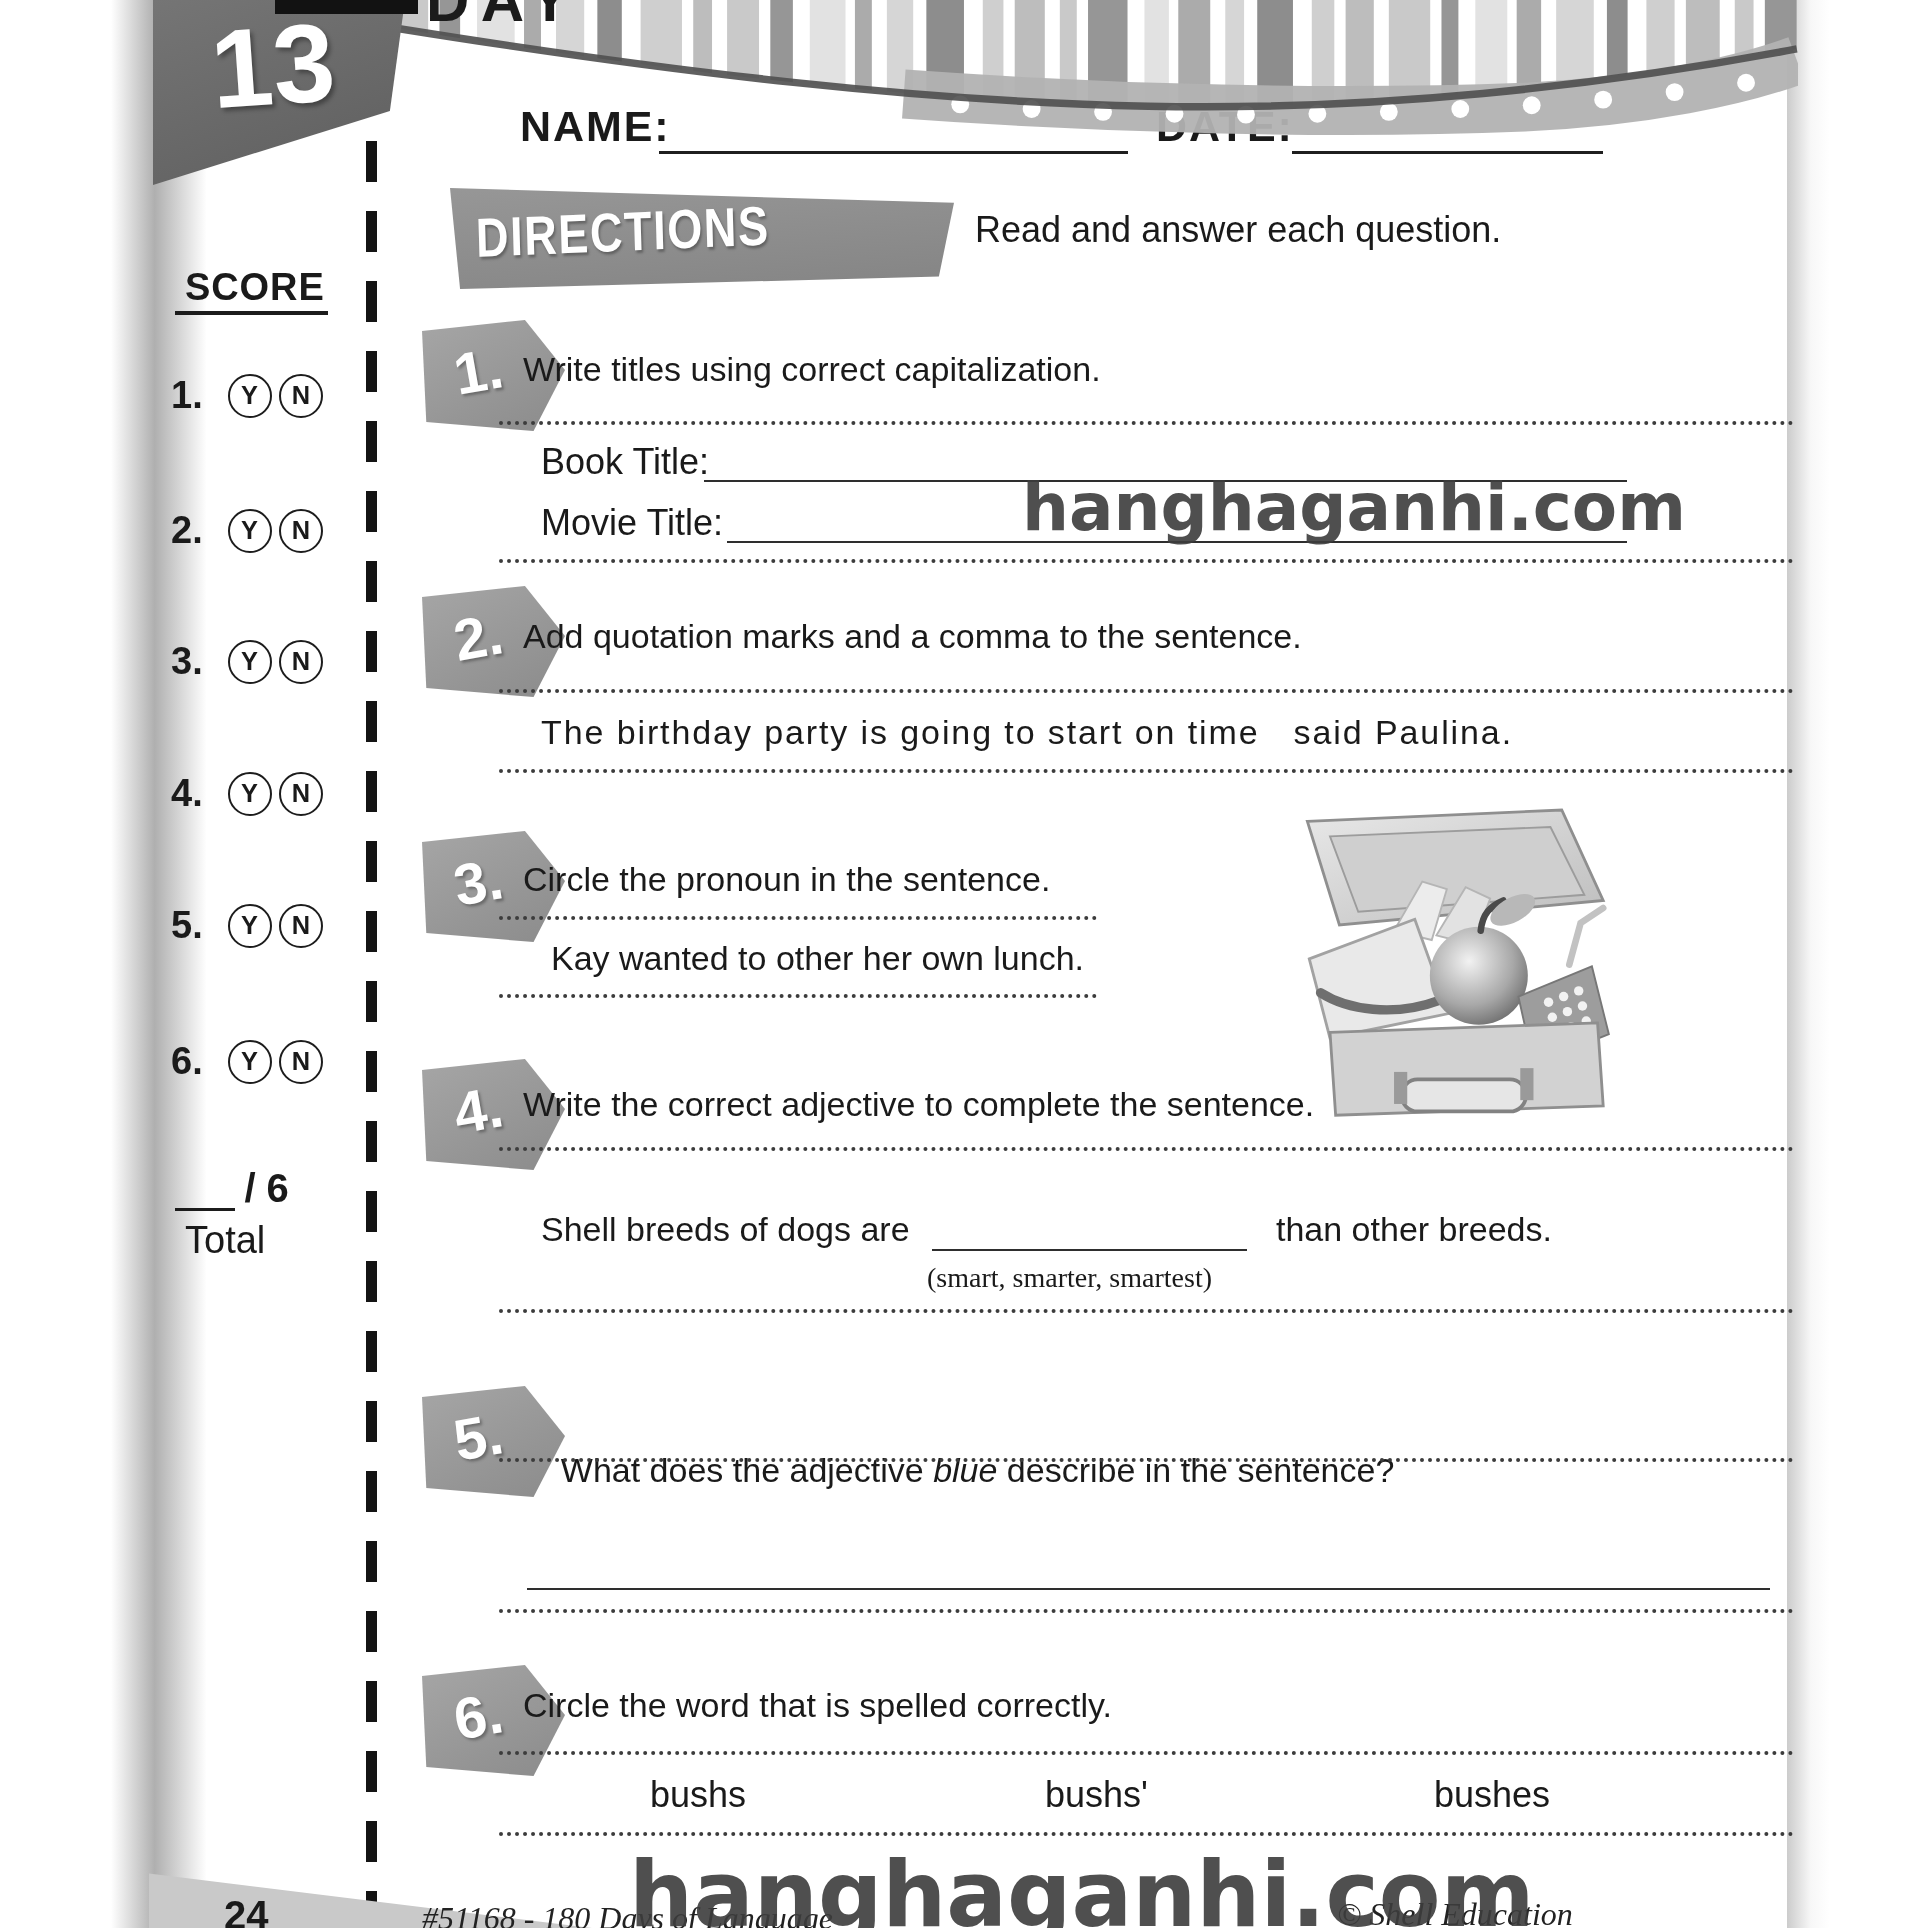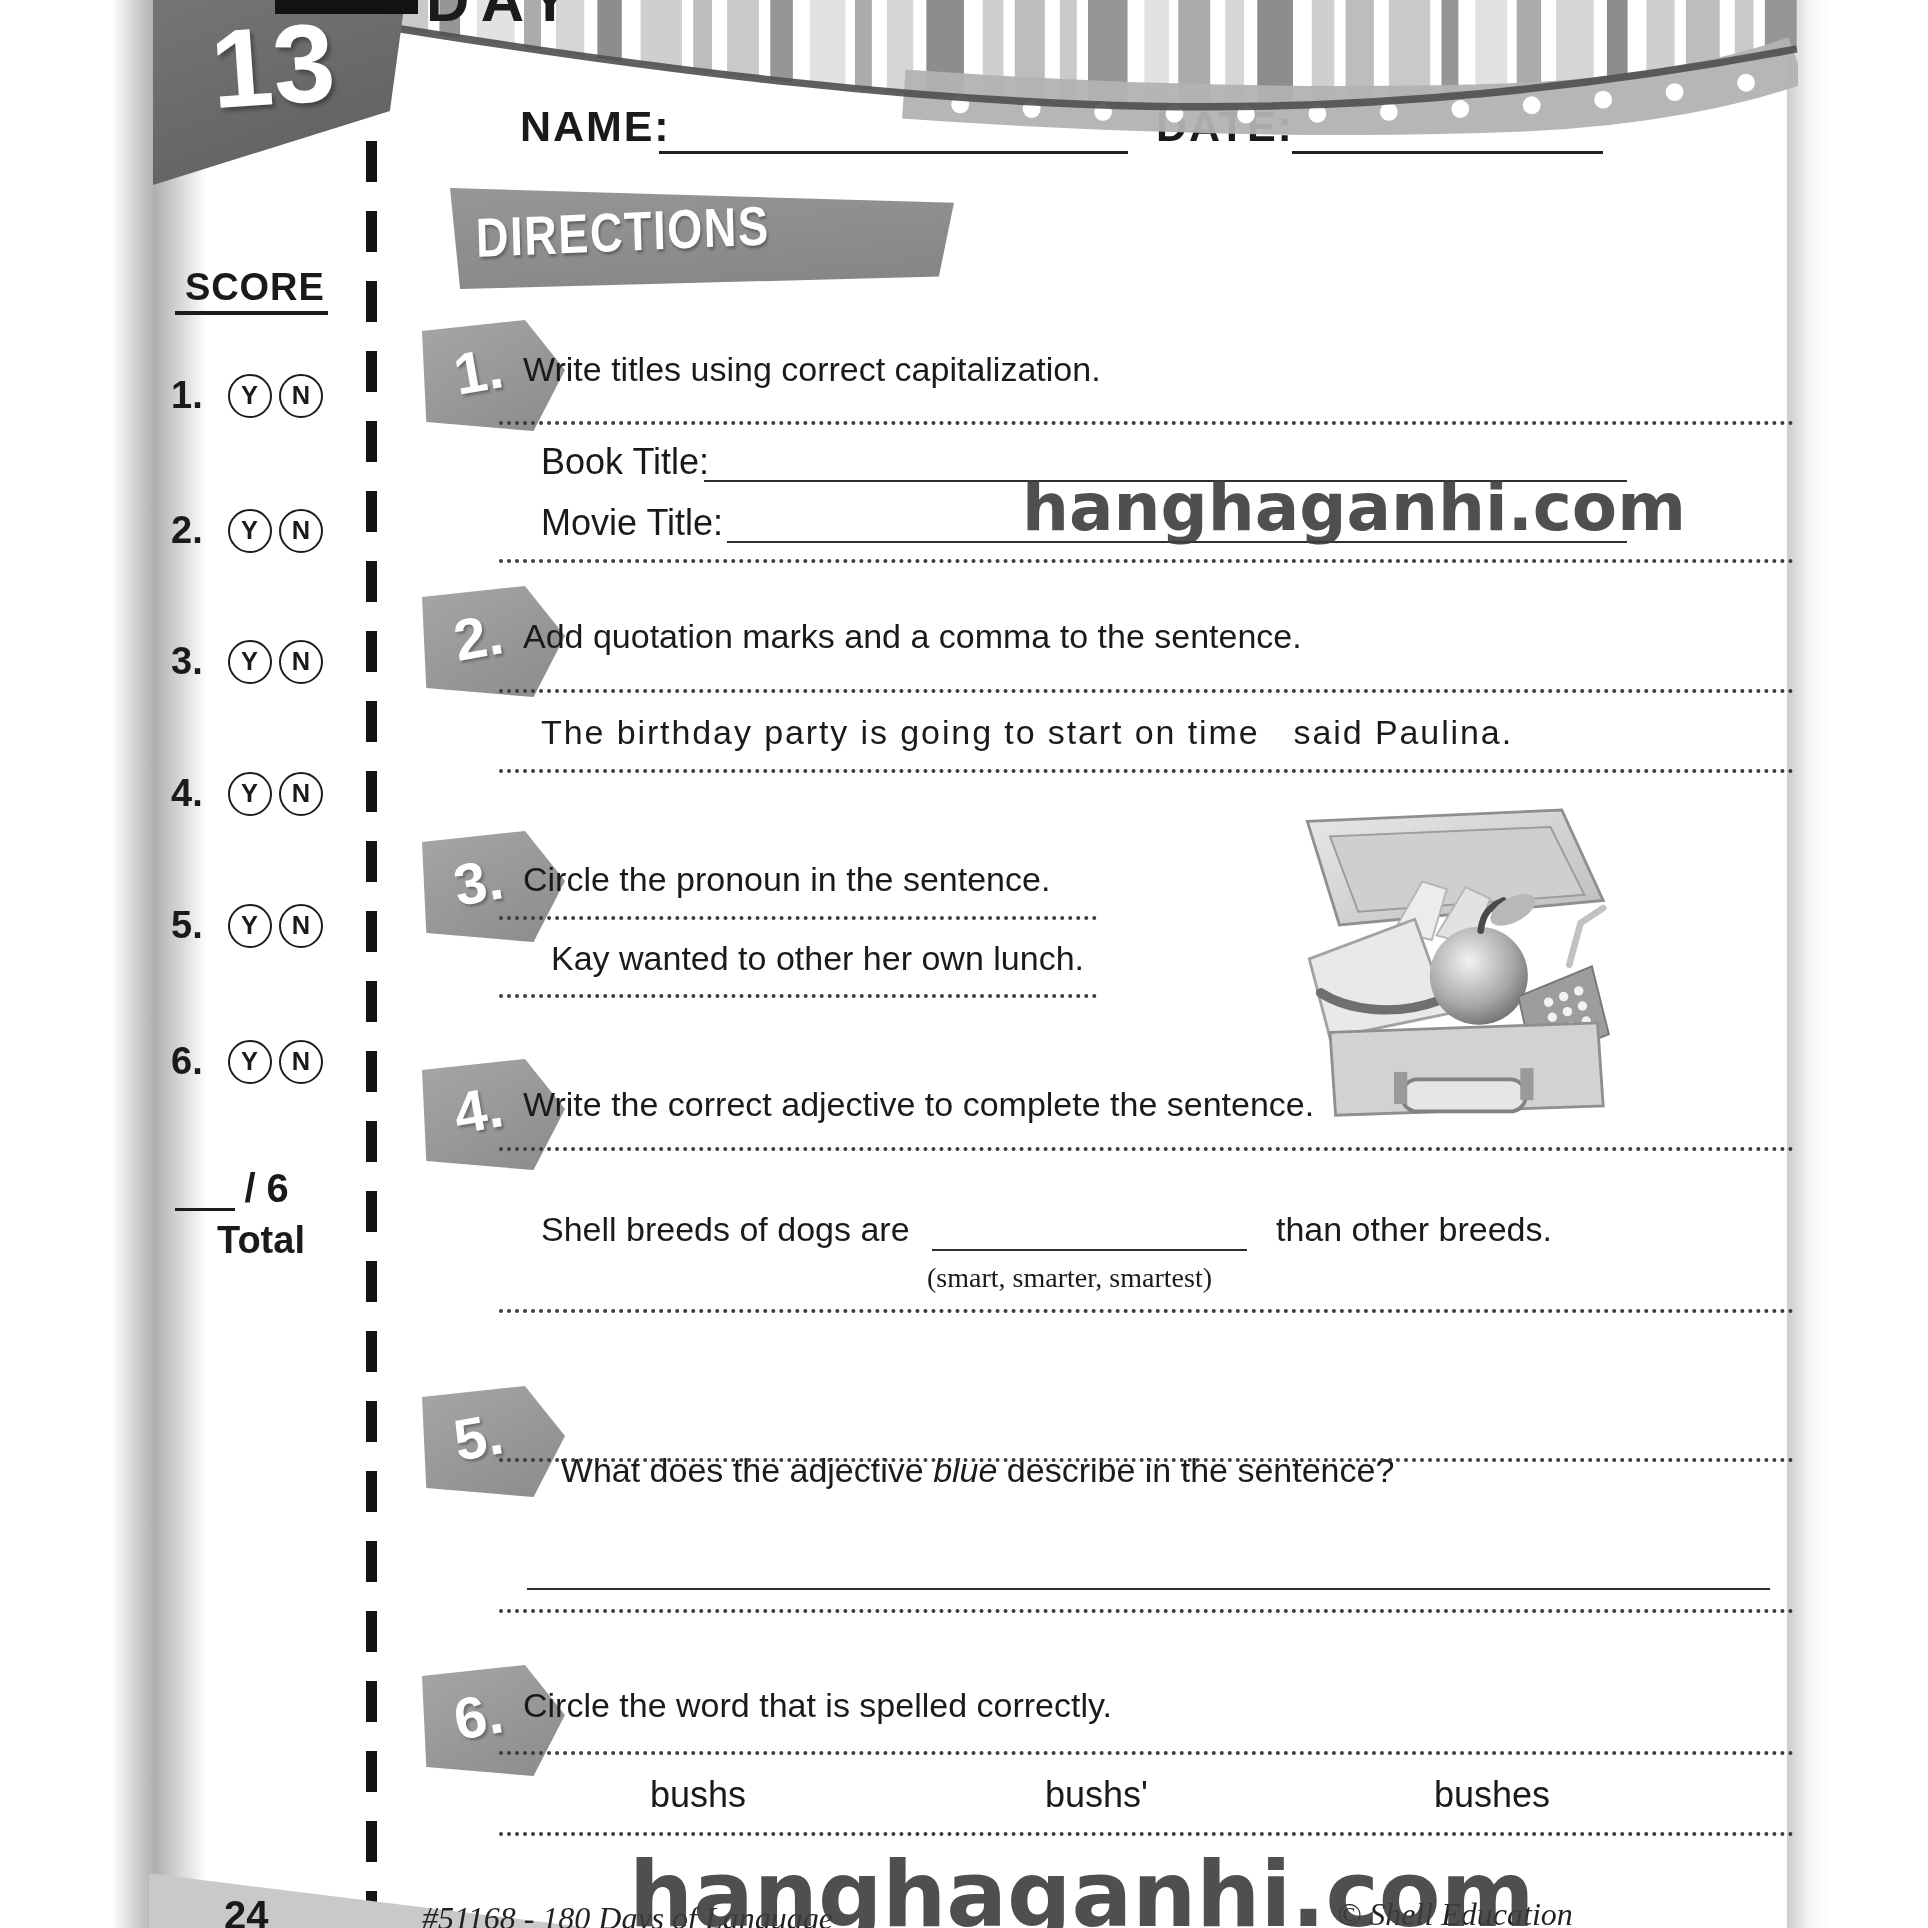--- a/index.html
+++ b/index.html
@@ -39,21 +39,21 @@
   #dash-line{left:366px;top:141px;width:11.3px;height:1787px;
     background:repeating-linear-gradient(to bottom,#141414 0 41px,rgba(0,0,0,0) 41px 70px);}
   #score-title{left:185px;top:266px;font-size:38px;font-weight:bold;letter-spacing:0.9px;}
   #score-underline{left:175px;top:311px;width:153px;border-top:4.7px solid #1c1c1c;}
   .score-item{left:171px;width:188px;height:45px;display:flex;align-items:center;gap:7.5px;}
   .score-num{font-size:38px;font-weight:bold;width:49px;}
   .yn{display:inline-flex;align-items:center;justify-content:center;width:40px;height:40px;
       border:2.8px solid #1c1c1c;border-radius:50%;font-size:25.4px;font-weight:bold;}
   #total-row{left:175px;top:1166px;font-size:40px;font-weight:bold;display:flex;align-items:flex-end;gap:9.4px;}
   #total-blank{display:inline-block;width:60px;border-bottom:3.8px solid #1c1c1c;height:36px;}
-  #total-label{left:185px;top:1219px;font-size:38px;font-weight:bold;margin-left:32px;}
+  #total-label{left:185px;top:1219px;font-size:38px;font-weight:normal;}
   
   .badge{width:143px;height:111px;clip-path:polygon(0 10%,72% 0,100% 45%,78% 100%,3% 92%);
     background:linear-gradient(150deg,#a6a6a6,#8b8b8b);
     filter:drop-shadow(4.7px 6.6px 4.7px rgba(0,0,0,.35));}
   .badge span{position:absolute;left:32px;top:17px;font-size:58px;font-weight:bold;color:#ffffff;
     transform:rotate(-10deg);text-shadow:1.9px 2.8px 2.8px rgba(0,0,0,.3);}
   .badge{left:422px;}
   
   .prompt{left:523px;font-size:34px;}
   .sentence{font-size:34px;white-space:pre;}
@@ -151,20 +151,21 @@
   </div>
 
   <div class="abs hand" id="name-label">NAME:</div>
   <div class="abs" id="name-line"></div>
   <div class="abs hand" id="date-label">DATE:</div>
   <div class="abs" id="date-line"></div>
 
   <div class="abs" id="directions-banner">
     <div id="directions-label">DIRECTIONS</div>
   </div>
+  <div class="abs" id="directions-text">Read and answer each question.</div>
 
   <div class="abs" id="dash-line"></div>
   <div class="abs" id="score-title">SCORE</div>
   <div class="abs" id="score-underline"></div>
 
   <div class="abs score-item" style="top:373px">
     <span class="score-num">1.</span>
     <span class="yn">Y</span>
     <span class="yn">N</span>
   </div>

